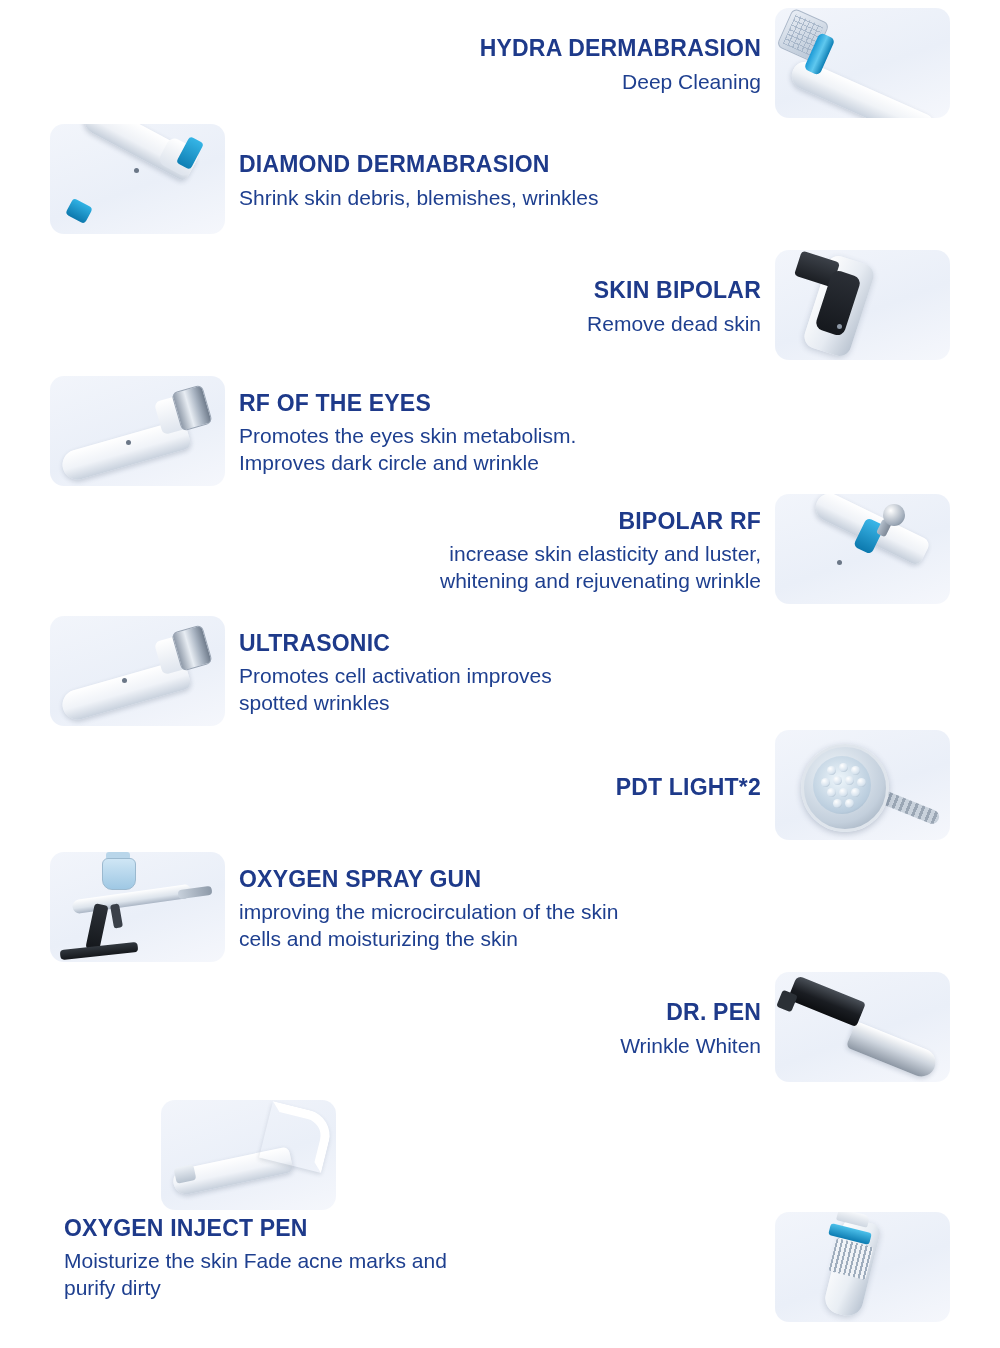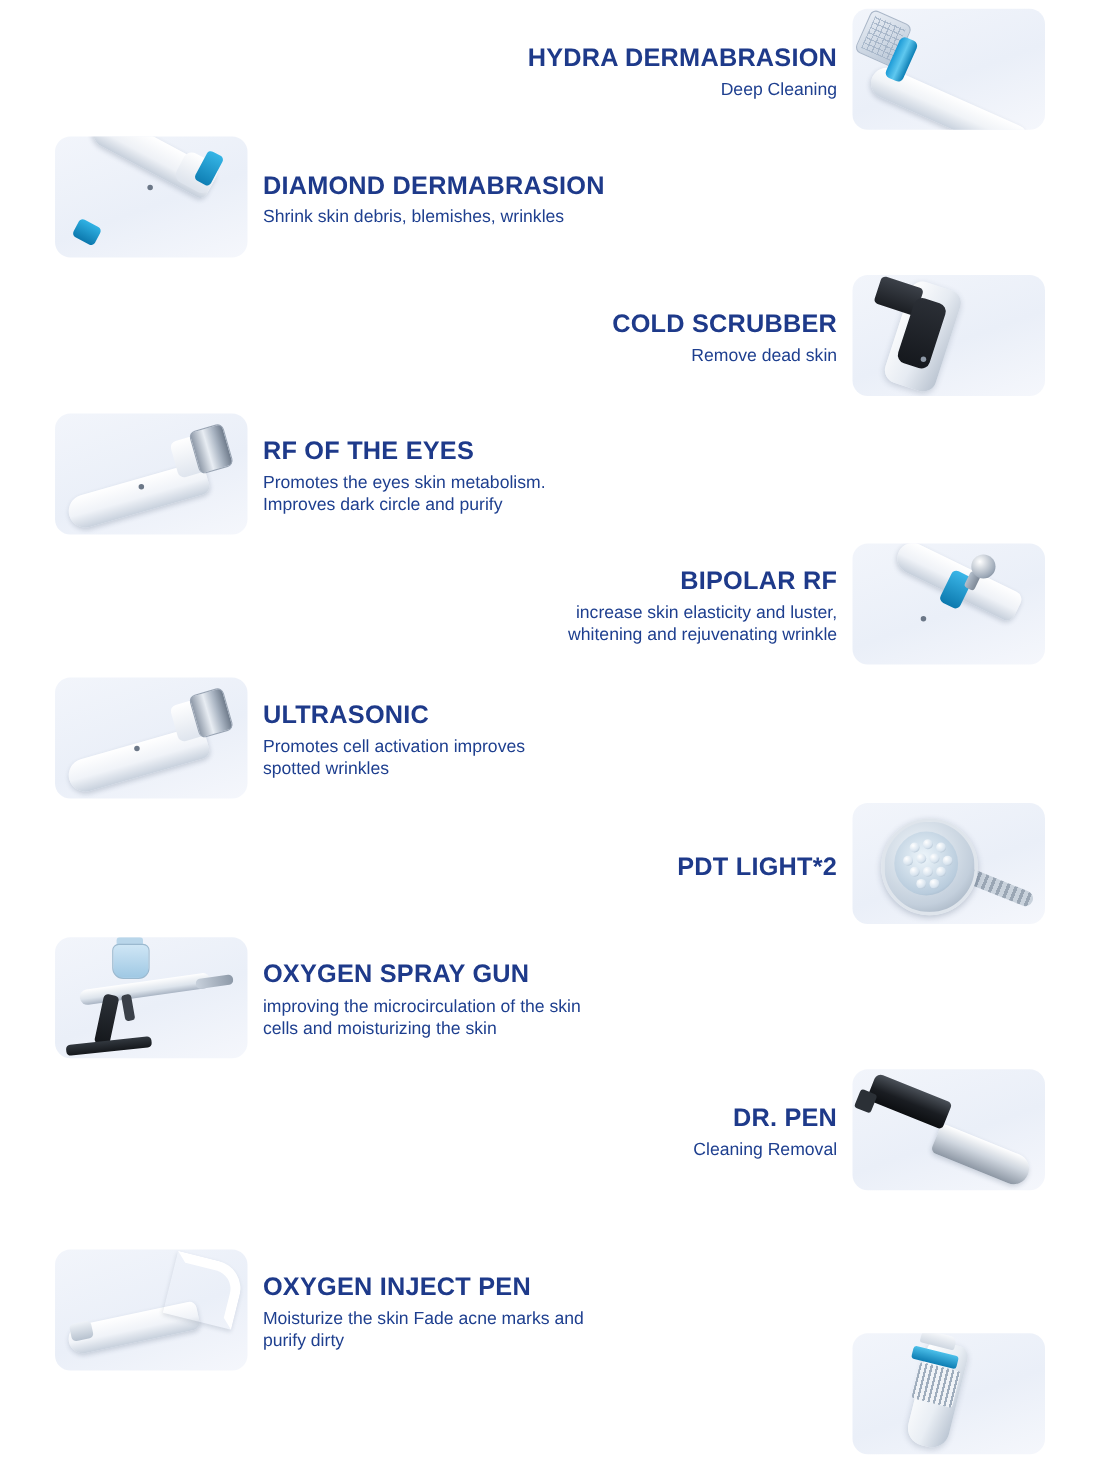--- a/index.html
+++ b/index.html
@@ -42,21 +42,21 @@
   .title {
     font-size: 23px;
     font-weight: bold;
     color: #1e3a8a;
     letter-spacing: 0.2px;
     line-height: 1.1;
     white-space: nowrap;
   }
   .desc {
     margin-top: 7px;
-    font-size: 16px;
+    font-size: 21px;
     color: #1e3f8f;
     line-height: 1.28;
     white-space: pre-line;
   }
 
   
   .hydra-body {
     position: absolute; left: 18px; top: 48px;
     width: 150px; height: 28px;
     background: linear-gradient(180deg,#ffffff 0%,#f0f3f7 50%,#c9d2de 100%);
@@ -343,36 +343,36 @@
 </div>
 
 <div class="feature right" style="top:250px; right:50px;">
   <div class="thumb">
     <div class="scr-body"></div>
     <div class="scr-tip"></div>
     <div class="scr-screen"></div>
     <div class="dot" style="left:62px; top:74px; background:#8d98a6;"></div>
   </div>
   <div class="texts">
-    <div class="title">COLD SCRUBBER</div>
+    <div class="title">SKIN BIPOLAR</div>
     <div class="desc">Remove dead skin</div>
   </div>
 </div>
 
 <div class="feature left" style="top:364px; left:50px;margin-top:12px;">
   <div class="thumb">
     <div class="rf-body"></div>
     <div class="rf-neck"></div>
     <div class="rf-metal"></div>
     <div class="dot" style="left:76px; top:64px;"></div>
   </div>
   <div class="texts">
     <div class="title">RF OF THE EYES</div>
     <div class="desc">Promotes the eyes skin metabolism.
-Improves dark circle and purify</div>
+Improves dark circle and wrinkle</div>
   </div>
 </div>
 
 <div class="feature right" style="top:494px; right:50px;">
   <div class="thumb">
     <div class="bi-body"></div>
     <div class="bi-blue"></div>
     <div class="bi-stem"></div>
     <div class="bi-ball"></div>
     <div class="dot" style="left:62px; top:66px;"></div>
@@ -439,25 +439,25 @@
 </div>
 
 <div class="feature right" style="top:972px; right:50px;">
   <div class="thumb">
     <div class="pen-silver"></div>
     <div class="pen-black"></div>
     <div class="pen-tip"></div>
   </div>
   <div class="texts">
     <div class="title">DR. PEN</div>
-    <div class="desc">Cleaning Removal</div>
-  </div>
-</div>
-
-<div class="feature left" style="top:1136px; left:50px;">
+    <div class="desc">Wrinkle Whiten</div>
+  </div>
+</div>
+
+<div class="feature left" style="top:1100px; left:50px;flex-direction:column;">
   <div class="thumb">
     <div class="inj-body"></div>
     <div class="inj-hook"></div>
     <div class="inj-tip"></div>
   </div>
   <div class="texts">
     <div class="title">OXYGEN INJECT PEN</div>
     <div class="desc">Moisturize the skin Fade acne marks and
 purify dirty</div>
   </div>

